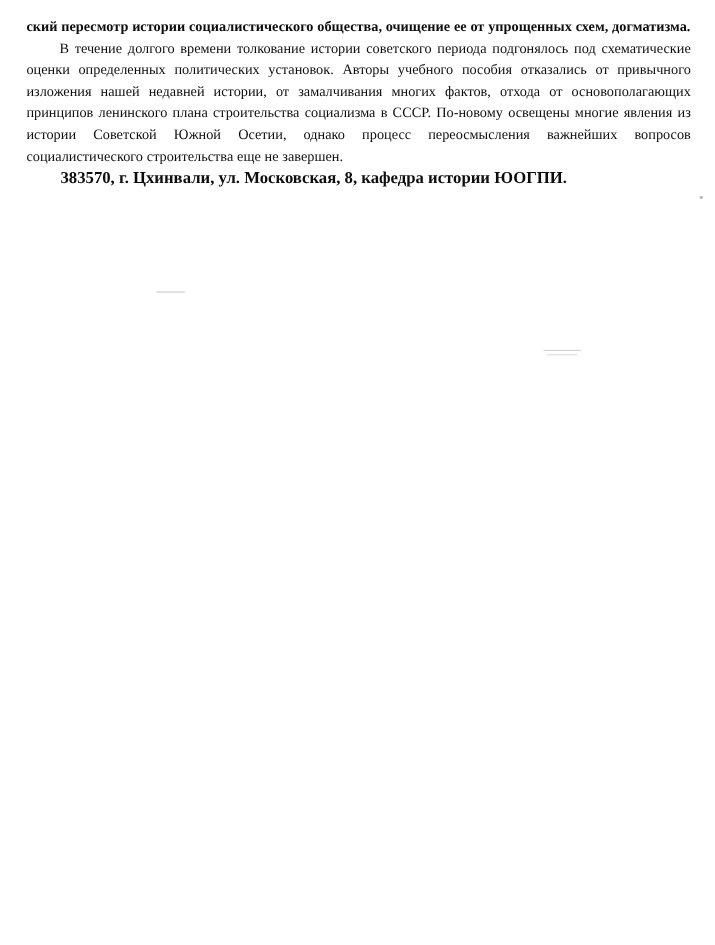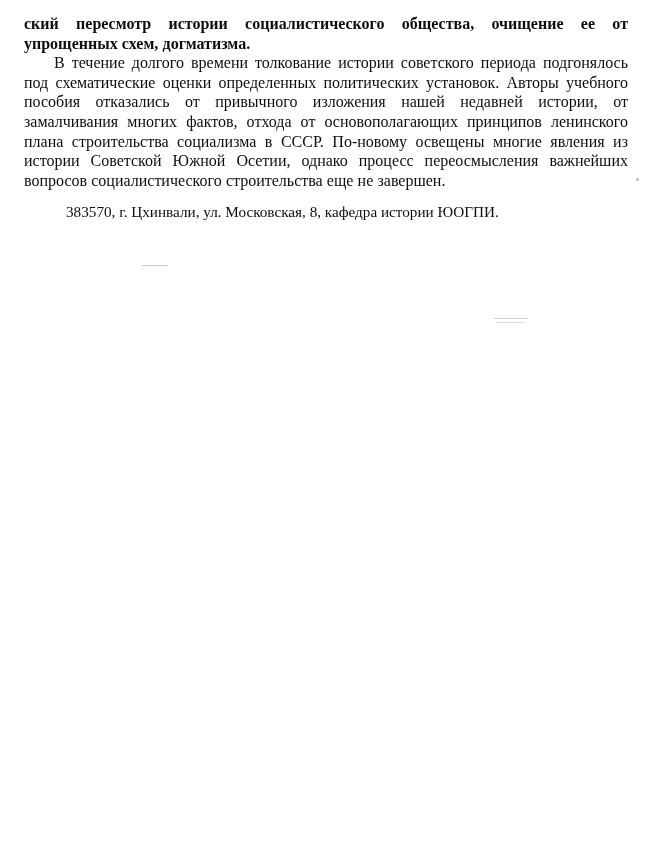--- a/index.html
+++ b/index.html
@@ -19,21 +19,21 @@
     width: 650px;
     height: 859px;
     box-sizing: border-box;
     padding: 14px 22px 0 24px;
   }
   .doc-body {
     width: 604px;
   }
   p.para {
     margin: 0 0 0 0;
-    font-size: 16px;
+    font-size: 13px;
     line-height: 19.6px;
     text-align: justify;
     text-justify: inter-word;
     word-spacing: 0.2px;
     hyphens: manual;
   }
   p.para + p.para {
     margin-top: 0px;
   }
   .indent {
@@ -46,21 +46,22 @@
     font-weight: bold;
   }
   .regular {
     font-weight: normal;
     font-family: Liberation Serif, serif;
   }
   .addr-line {
     font-size: 15.2px;
     line-height: 19.6px;
     text-indent: 30px;
-    margin: 12px;
+    margin: 1px;
+    font-weight: bold;
   }
   
   .speck {
     position: absolute;
     background: #b9b9b9;
   }
   .speck.s1 { left: 636px; top: 178px; width: 3px; height: 3px; border-radius: 50%; }
   .speck.s2 { left: 142px; top: 265px; width: 26px; height: 1px; background:#c9c9c9; }
   .speck.s3 { left: 494px; top: 318px; width: 34px; height: 1px; background:#cfcfcf; }
   .speck.s4 { left: 497px; top: 322px; width: 28px; height: 1px; background:#dcdcdc; }

